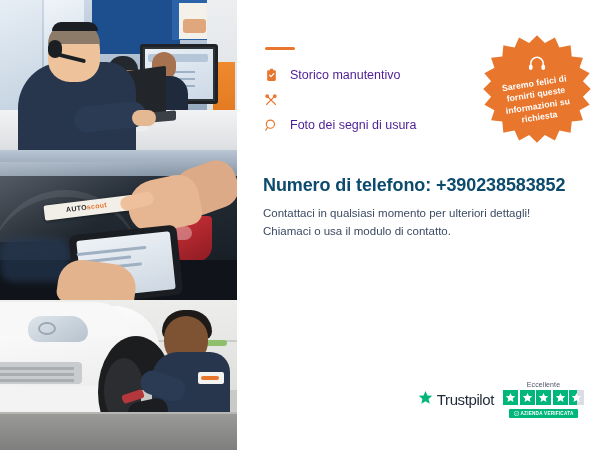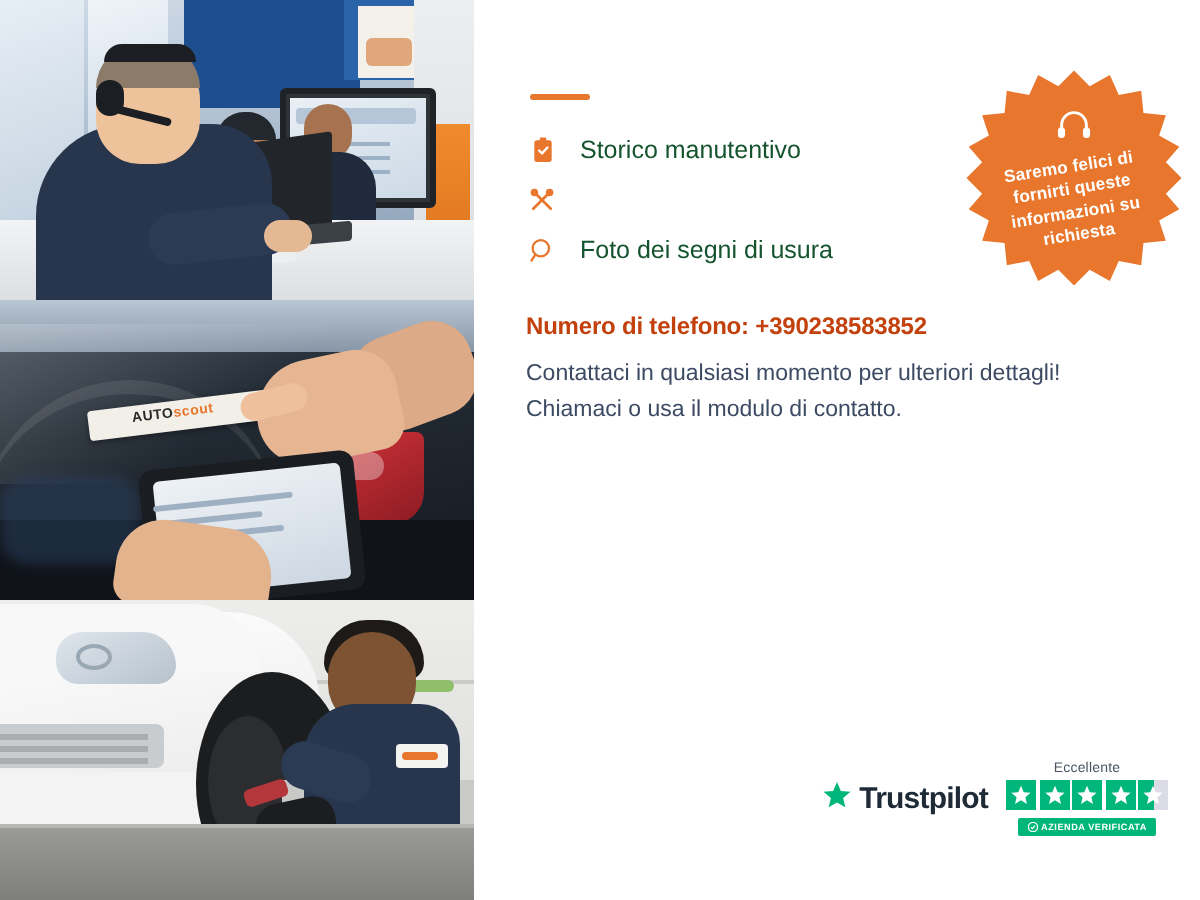--- a/index.html
+++ b/index.html
@@ -118,24 +118,24 @@
   .headline {
     font-size:25px; line-height:1.22; font-weight:bold;
     color:#253858; letter-spacing:-.2px;
     max-width:220px;
   }
   .rule { width:30px; height:3px; background:#e8762c; margin:13px 0 12px 2px; border-radius:2px; }
 
   .features { list-style:none; margin-top:2px; }
   .feature { display:flex; align-items:center; gap:11px; height:25px; }
   .feature .ic { width:16px; flex:0 0 16px; display:flex; align-items:center; justify-content:center; color:#e8762c; }
-  .feature .lbl { font-size:12.5px; color:#14532d; }
+  .feature .lbl { font-size:12.5px; color:#4c1d95; }
 
   .phone {
-    margin-top:19px; font-size:12px; font-weight:bold; color:#c2410c; letter-spacing:-.1px;
+    margin-top:38px; font-size:18px; font-weight:bold; color:#0c4a6e; letter-spacing:-.1px;
   }
   .sub { margin-top:9px; font-size:11.5px; line-height:1.55; color:#3c4a63; }
 
   
   .badge {
     position:absolute; right:7px; top:33px;
     width:112px; height:112px;
     display:flex; align-items:center; justify-content:center;
   }
   .badge .burst { position:absolute; inset:0; }
@@ -150,21 +150,21 @@
     color:#ffffff; letter-spacing:.1px;
     width:88px;
   }
 
   
   .trust {
     position:absolute; right:16px; bottom:32px;
     display:flex; align-items:center; gap:9px;
   }
   .tp-logo { display:flex; align-items:center; gap:4px; }
-  .tp-name { font-size:15px; font-weight:bold; color:#1f2a37; letter-spacing:-.4px; }
+  .tp-name { font-size:15px; font-weight:normal; color:#1f2a37; letter-spacing:-.4px; }
   .tp-right { display:flex; flex-direction:column; align-items:center; gap:2px; }
   .tp-excellent { font-size:7px; color:#4b5563; letter-spacing:.1px; }
   .stars { display:flex; gap:1.5px; }
   .star-box { width:15px; height:15px; background:#00b67a; display:flex; align-items:center; justify-content:center; }
   .star-box.half { background:linear-gradient(90deg,#00b67a 52%, #dcdce6 52%); }
   .verified {
     margin-top:2px;
     background:#00b67a; color:#fff;
     font-size:4.6px; font-weight:bold; letter-spacing:.25px;
     padding:2px 5px; border-radius:1px;

